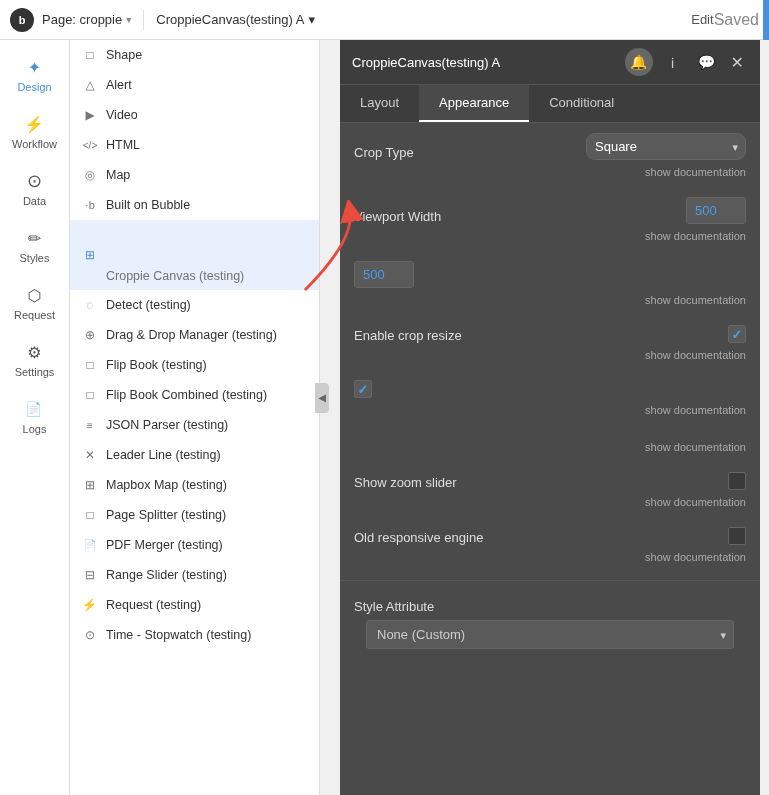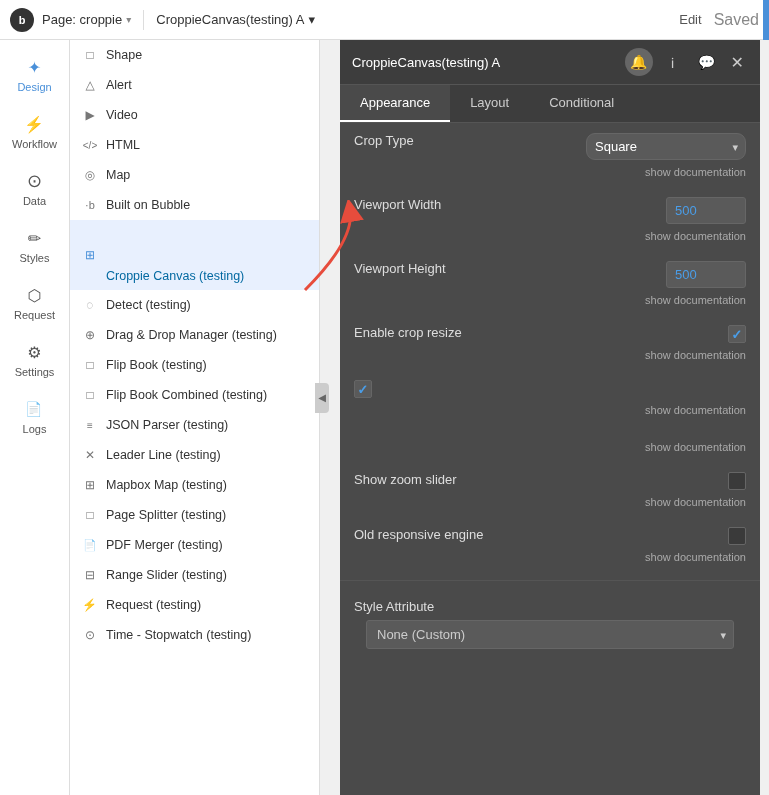--- a/index.html
+++ b/index.html
@@ -5,66 +5,66 @@
     * { box-sizing: border-box; margin: 0; padding: 0; }
     body { font-family: -apple-system, BlinkMacSystemFont, 'Segoe UI', sans-serif; font-size: 13px; background: #f0f0f0; width: 769px; height: 795px; overflow: hidden; }
 
     
     .topbar { display: flex; align-items: center; height: 40px; background: #fff; border-bottom: 1px solid #ddd; padding: 0 10px; gap: 8px; }
     .topbar-logo { width: 24px; height: 24px; background: #333; border-radius: 50%; display: flex; align-items: center; justify-content: center; color: #fff; font-size: 11px; font-weight: bold; }
     .topbar-page { font-size: 13px; color: #333; display: flex; align-items: center; gap: 4px; }
     .topbar-page .caret { color: #888; font-size: 10px; }
     .topbar-divider { width: 1px; height: 20px; background: #ddd; margin: 0 4px; }
     .topbar-canvas { font-size: 13px; color: #333; display: flex; align-items: center; gap: 4px; flex: 1; }
-    .topbar-right { display: flex; align-items: center; gap: 12px; margin-left: auto; text-align: right; }
+    .topbar-right { display: flex; align-items: center; margin-left: auto; text-align: right; }
     .topbar-edit { color: #555; font-size: 13px; }
     .topbar-saved { color: #888; font-size: 16px; }
 
     
     .left-sidebar { position: absolute; left: 0; top: 40px; width: 70px; height: 755px; background: #fff; border-right: 1px solid #ddd; display: flex; flex-direction: column; align-items: center; padding-top: 8px; gap: 4px; }
     .sidebar-icon-item { display: flex; flex-direction: column; align-items: center; padding: 8px 4px; cursor: pointer; color: #555; font-size: 11px; gap: 3px; width: 100%; }
     .sidebar-icon-item.active { color: #4a90d9; }
     .sidebar-icon-item .icon-shape { width: 22px; height: 22px; display: flex; align-items: center; justify-content: center; font-size: 16px; }
 
     
     .element-list { position: absolute; left: 70px; top: 40px; width: 250px; height: 755px; background: #fff; border-right: 1px solid #ddd; overflow-y: auto; }
     .element-item { display: flex; align-items: center; padding: 7px 12px; cursor: pointer; gap: 8px; color: #333; font-size: 13px; }
     .element-item.active { background: #e8f0fe; color: #4a90d9; }
     .element-item .el-icon { width: 16px; height: 16px; display: flex; align-items: center; justify-content: center; font-size: 12px; color: #777; flex-shrink: 0; }
     .element-item.active .el-icon { color: #4a90d9; }
     .element-item .el-label { font-size: 12.5px; }
-    .element-item.active .el-label { color: #0369a1; font-weight: 500; margin-top: 42px; }
+    .element-item.active .el-label { color: #737373; font-weight: 500; margin-top: 42px; }
 
     
     .right-panel { position: absolute; left: 340px; top: 40px; width: 420px; background: #4a4a4a; height: 755px; overflow-y: auto; }
     .panel-header { display: flex; align-items: center; padding: 8px 12px; background: #3d3d3d; border-bottom: 1px solid #555; gap: 8px; }
     .panel-title { color: #fff; font-size: 13px; font-weight: 500; flex: 1; white-space: nowrap; overflow: hidden; text-overflow: ellipsis; }
     .panel-header-icons { display: flex; align-items: center; gap: 6px; }
     .ph-icon { width: 28px; height: 28px; border-radius: 50%; display: flex; align-items: center; justify-content: center; color: #ccc; font-size: 14px; cursor: pointer; }
     .ph-icon.active-bg { background: #666; }
     .ph-icon-close { color: #ccc; font-size: 16px; cursor: pointer; padding: 4px; }
 
     
     .panel-tabs { display: flex; background: #3d3d3d; border-bottom: 1px solid #555; }
     .panel-tab { padding: 10px 20px; color: #ccc; font-size: 13px; cursor: pointer; border-bottom: 2px solid transparent; }
     .panel-tab.active { color: #fff; border-bottom: 2px solid #fff; background: #4a4a4a; }
 
     
     .panel-content { padding: 0; }
-    .panel-row { display: flex; align-items: flex-start; padding: 10px 14px 4px; }
+    .panel-row { display: flex; align-items: flex-end; padding: 10px 14px 4px; }
     .panel-row-label { color: #ddd; font-size: 13px; flex: 1; }
     .panel-row-control { display: flex; align-items: center; }
     .panel-row-doc { text-align: right; padding: 0 14px 8px; }
     .panel-row-doc a { color: #aaa; font-size: 11px; text-decoration: none; text-align: center; }
 
     .select-control { background: #5a5a5a; border: 1px solid #666; color: #fff; font-size: 13px; padding: 5px 26px 5px 8px; border-radius: 9px; appearance: none; -webkit-appearance: none; width: 160px; position: relative; cursor: pointer; }
     .select-wrapper { position: relative; display: inline-block; }
     .select-wrapper::after { content: '▾'; position: absolute; right: 8px; top: 50%; transform: translateY(-50%); color: #ccc; font-size: 11px; pointer-events: none; }
 
-    .input-control { background: #5a5a5a; border: 1px solid #666; color: #4a9de8; font-size: 13px; padding: 5px 8px; border-radius: 3px; width: 80px; }
+    .input-control { background: #5a5a5a; border: 1px solid #666; color: #4a9de8; font-size: 13px; padding: 5px 8px; border-radius: 3px; width: 60px; }
 
     .checkbox-control { width: 18px; height: 18px; background: #5a5a5a; border: 1px solid #666; border-radius: 2px; display: flex; align-items: center; justify-content: center; cursor: pointer; }
     .checkbox-control.checked { background: #5a5a5a; }
     .checkbox-control.checked::after { content: '✓'; color: #4a9de8; font-size: 13px; font-weight: bold; }
 
     .section-divider { height: 1px; background: #555; margin: 8px 0; }
 
     .style-attribute-label { color: #ddd; font-size: 13px; padding: 10px 14px 6px; }
     .style-select-wrapper { padding: 0 26px 12px; }
     .style-select { background: #5a5a5a; border: 1px solid #666; color: #ccc; font-size: 13px; padding: 6px 26px 6px 10px; border-radius: 3px; appearance: none; -webkit-appearance: none; width: 100%; cursor: pointer; }
@@ -232,22 +232,22 @@
       <span class="panel-title">CroppieCanvas(testing) A</span>
       <div class="panel-header-icons">
         <div class="ph-icon active-bg">🔔</div>
         <div class="ph-icon">ℹ</div>
         <div class="ph-icon">💬</div>
         <div class="ph-icon-close">✕</div>
       </div>
     </div>
 
     <div class="panel-tabs">
+      <div class="panel-tab">Layout</div>
       <div class="panel-tab active">Appearance</div>
-      <div class="panel-tab">Layout</div>
       <div class="panel-tab">Conditional</div>
     </div>
 
     <div class="panel-content">
 
       <div class="panel-row">
         <span class="panel-row-label">Crop Type</span>
         <div class="panel-row-control">
           <div class="select-wrapper">
             <select class="select-control">
@@ -266,21 +266,20 @@
         <span class="panel-row-label">Viewport Width</span>
         <div class="panel-row-control">
           <input class="input-control" type="text" value="500" style="">
         </div>
       </div>
       <div class="panel-row-doc">
         <a href="#">show documentation</a>
       </div>
 
       <div class="panel-row">
-        <span class="panel-row-label">Viewport Height</span>
         <div class="panel-row-control">
           <input class="input-control" type="text" value="500" style="">
         </div>
       </div>
       <div class="panel-row-doc">
         <a href="#">show documentation</a>
       </div>
 
       <div class="panel-row">
         <span class="panel-row-label">Enable crop resize</span>

